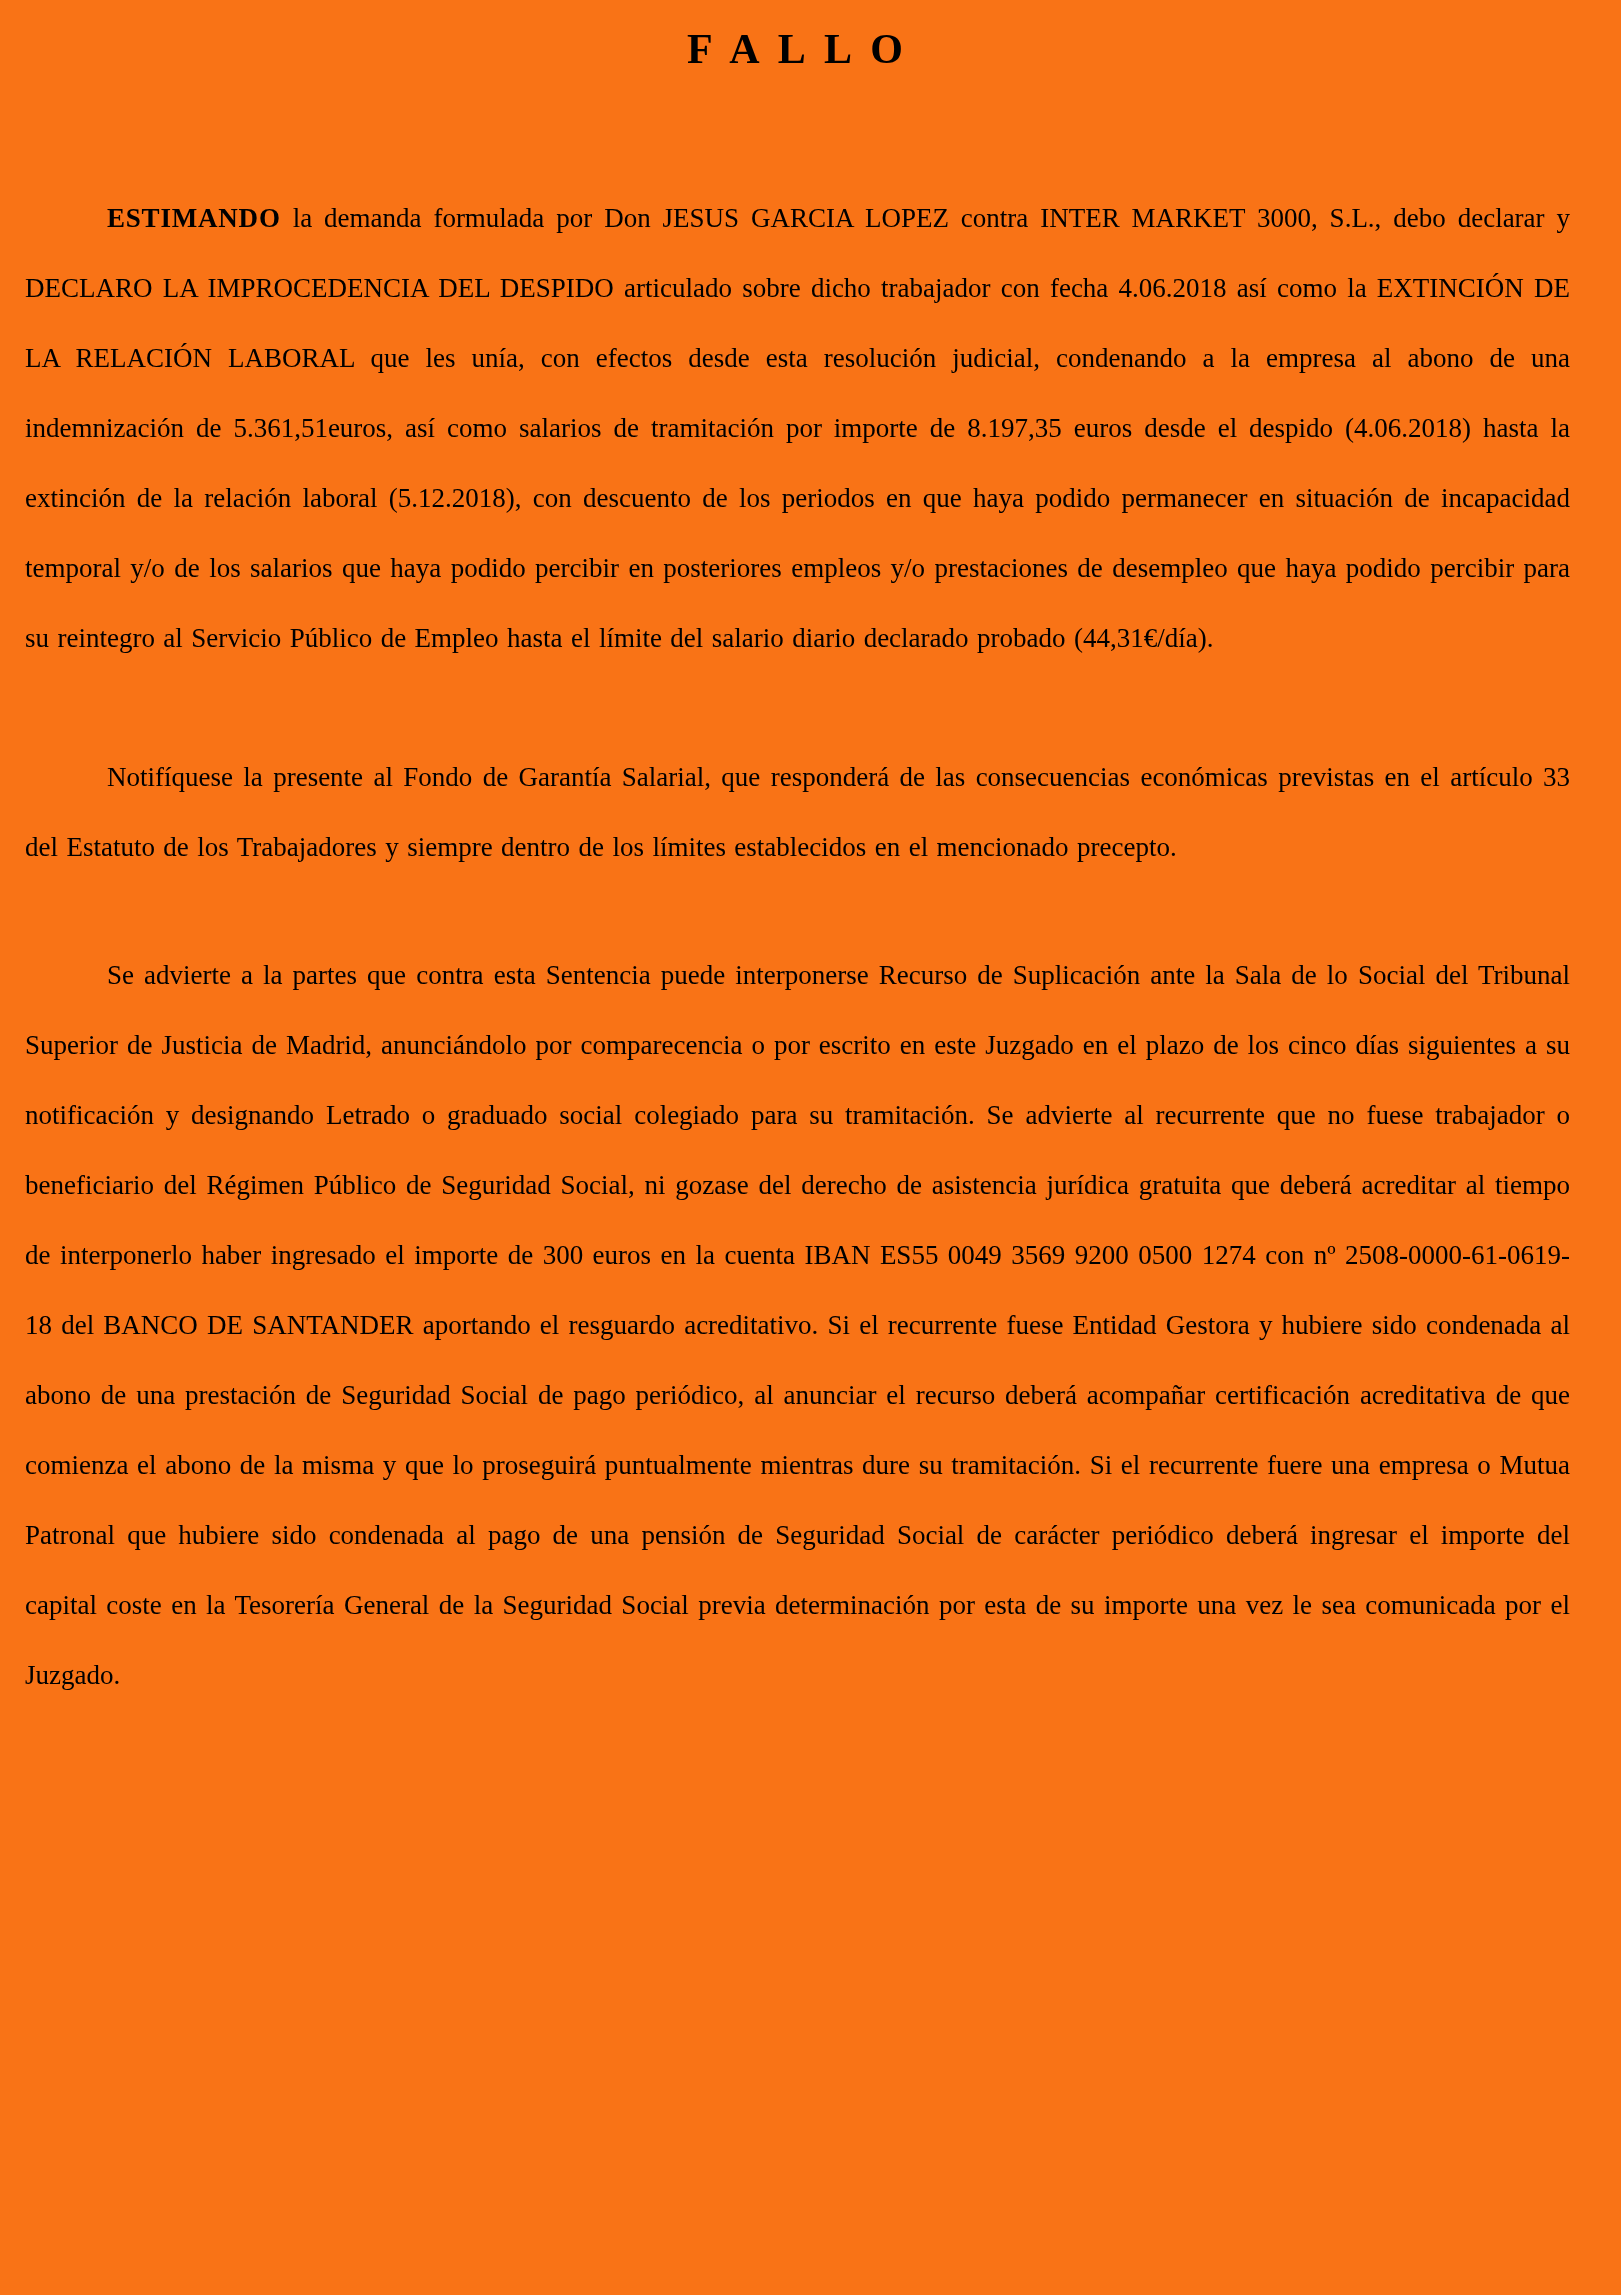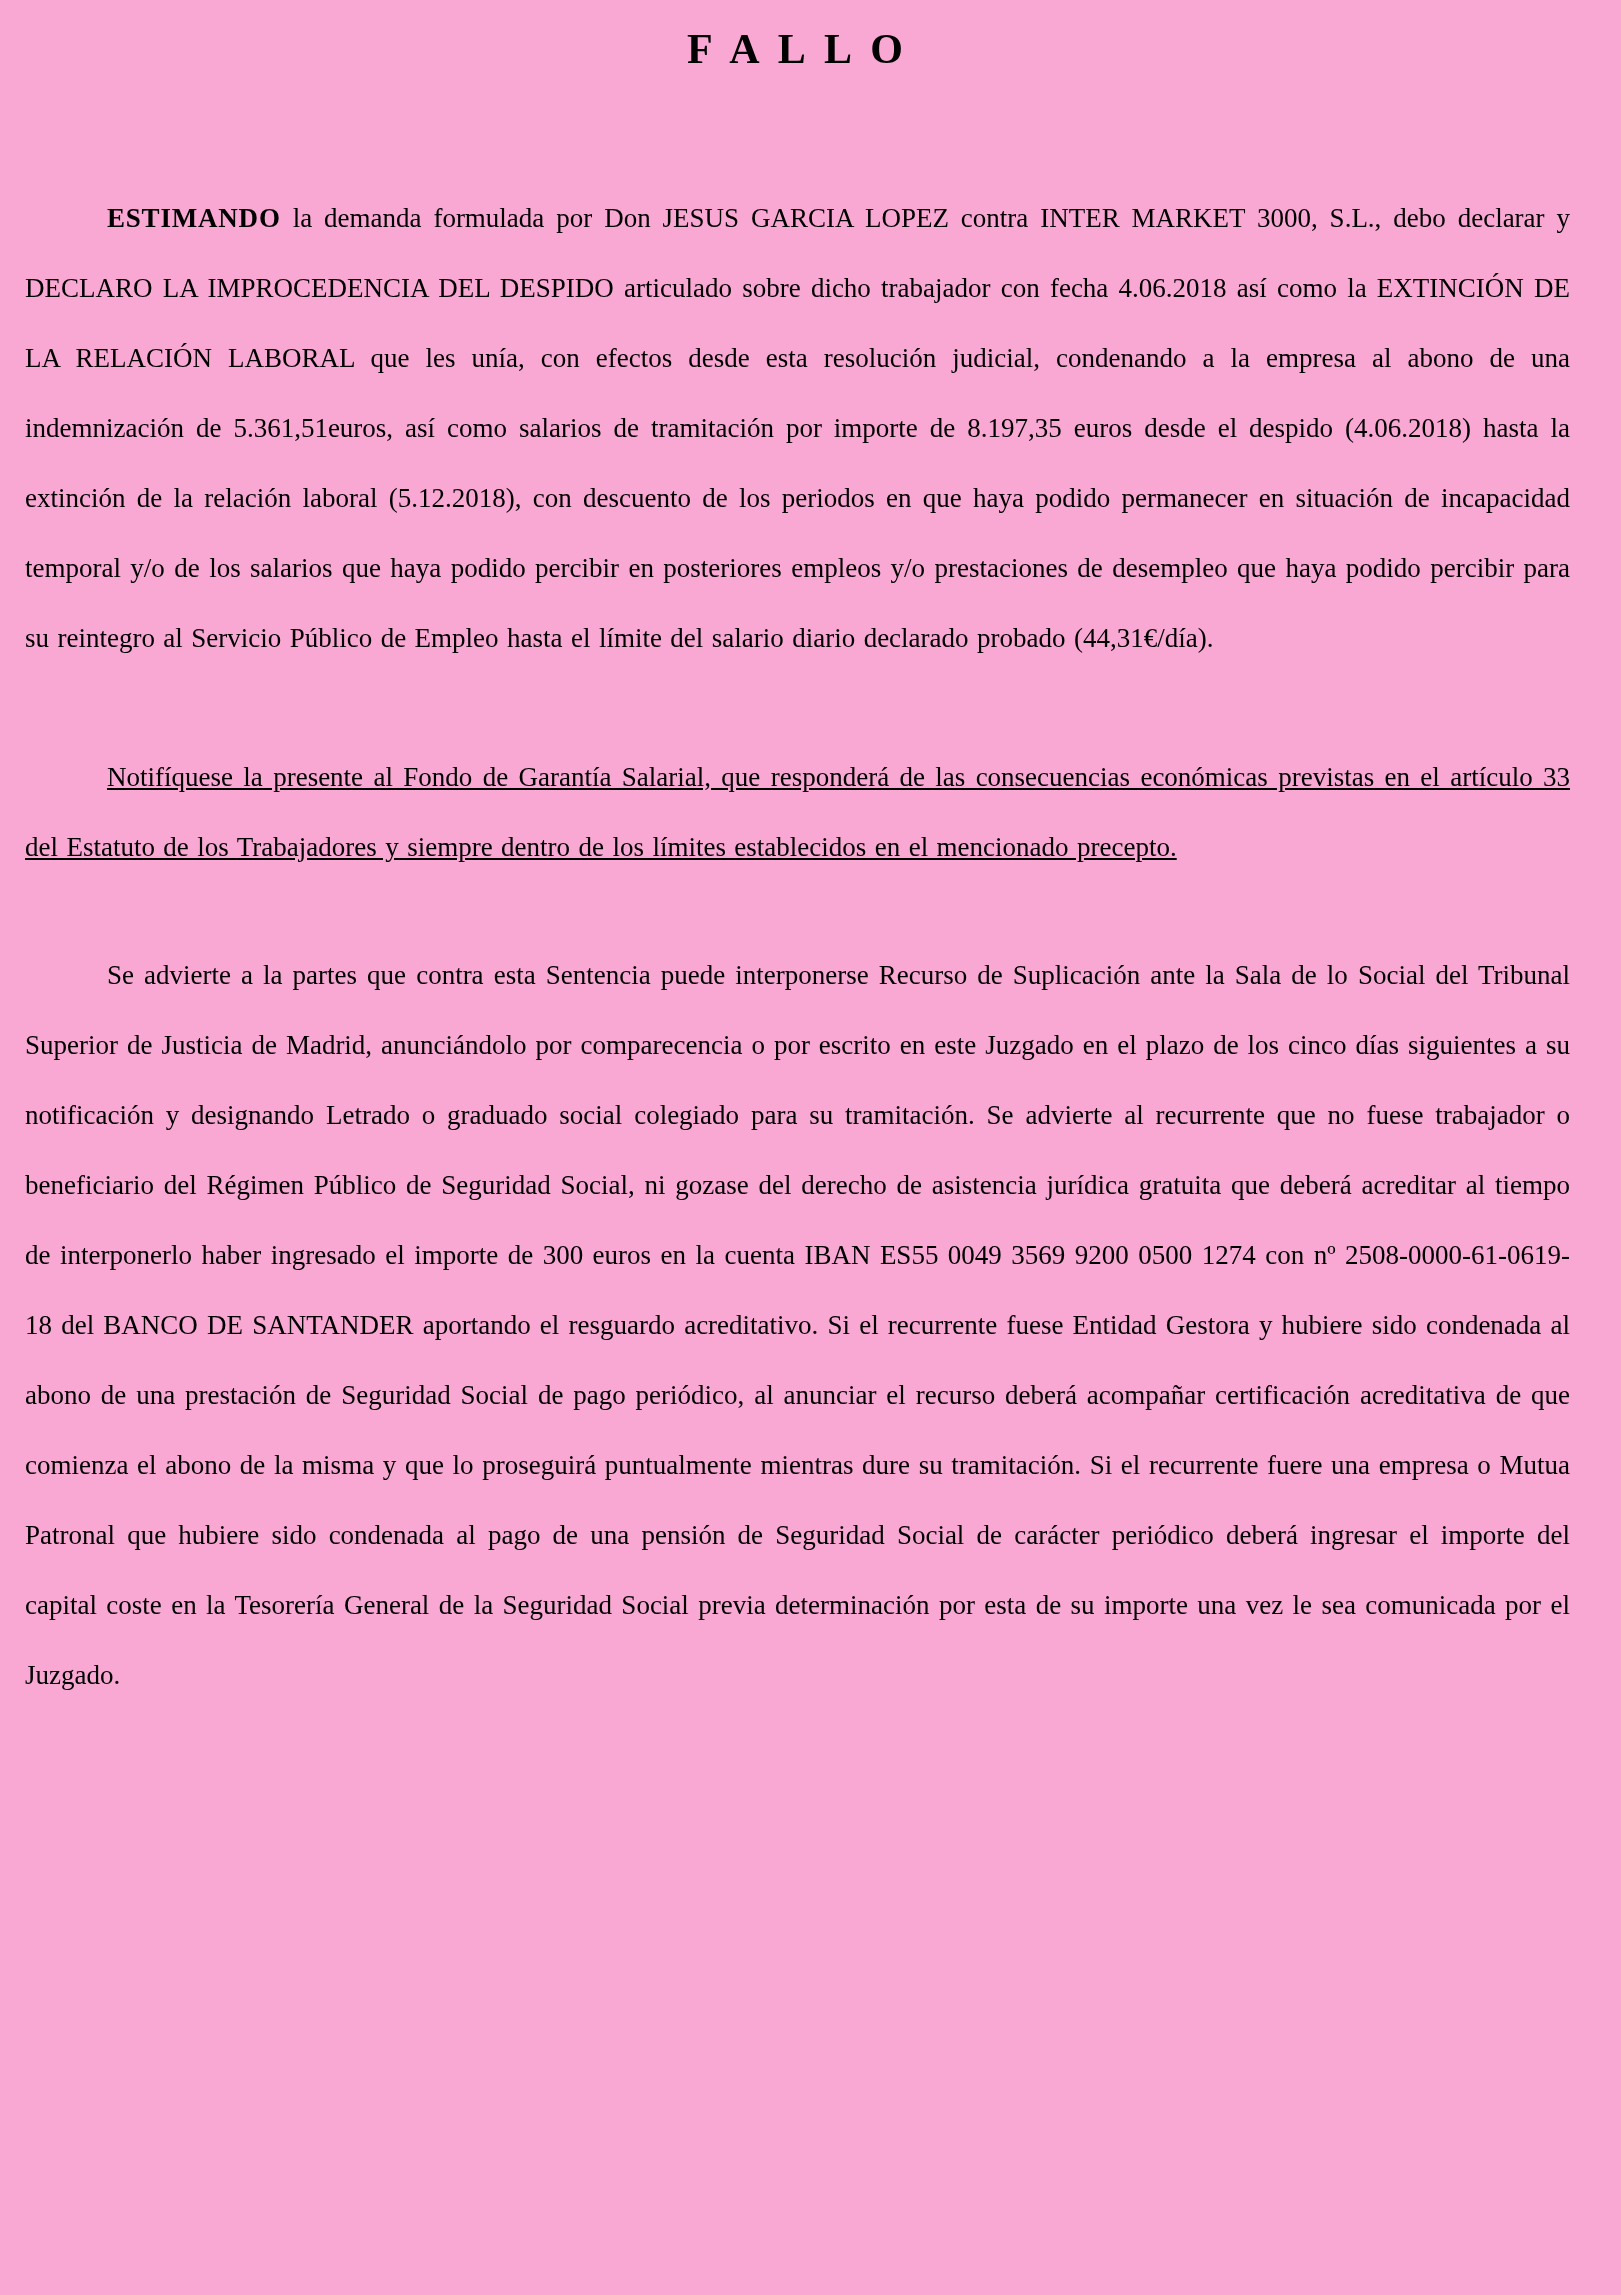--- a/index.html
+++ b/index.html
@@ -33,27 +33,27 @@
     line-height: 70px;
     text-align: justify;
     text-indent: 82px;
     word-spacing: 1.7px;
   }
   .para strong {
     font-weight: 700;
     letter-spacing: 0.8px;
   }
   .p1 { margin-top: 107px; }
-  .p2 { margin-top: 69px; text-decoration: underline; }
+  .p2 { margin-top: 69px; }
   .p3 { margin-top: 58px; }
 </style>
 </head>
 <body>
 
-<div class="page" style="background: #f9a8d4; color: rgb(0, 0, 0);">
+<div class="page" style="background: #f97316; color: rgb(0, 0, 0);">
 
   <h1 class="title">F A L L O</h1>
 
   <p class="para p1"><strong>ESTIMANDO</strong><span> la demanda formulada por Don JESUS GARCIA LOPEZ contra INTER MARKET 3000, S.L., debo declarar y DECLARO LA IMPROCEDENCIA DEL DESPIDO articulado sobre dicho trabajador con fecha 4.06.2018 así como la EXTINCIÓN DE LA RELACIÓN LABORAL que les unía, con efectos desde esta resolución judicial, condenando a la empresa al abono de una indemnización de 5.361,51euros, así como salarios de tramitación por importe de 8.197,35 euros desde el despido (4.06.2018) hasta la extinción de la relación laboral (5.12.2018), con descuento de los periodos en que haya podido permanecer en situación de incapacidad temporal y/o de los salarios que haya podido percibir en posteriores empleos y/o prestaciones de desempleo que haya podido percibir para su reintegro al Servicio Público de Empleo hasta el límite del salario diario declarado probado (44,31€/día).</span></p>
 
   <p class="para p2">Notifíquese la presente al Fondo de Garantía Salarial, que responderá de las consecuencias económicas previstas en el artículo 33 del Estatuto de los Trabajadores y siempre dentro de los límites establecidos en el mencionado precepto.</p>
 
   <p class="para p3">Se advierte a la partes que contra esta Sentencia puede interponerse Recurso de Suplicación ante la Sala de lo Social del Tribunal Superior de Justicia de Madrid, anunciándolo por comparecencia o por escrito en este Juzgado en el plazo de los cinco días siguientes a su notificación y designando Letrado o graduado social colegiado para su tramitación. Se advierte al recurrente que no fuese trabajador o beneficiario del Régimen Público de Seguridad Social, ni gozase del derecho de asistencia jurídica gratuita que deberá acreditar al tiempo de interponerlo haber ingresado el importe de 300 euros en la cuenta IBAN ES55 0049 3569 9200 0500 1274 con nº 2508-0000-61-0619-18 del BANCO DE SANTANDER aportando el resguardo acreditativo. Si el recurrente fuese Entidad Gestora y hubiere sido condenada al abono de una prestación de Seguridad Social de pago periódico, al anunciar el recurso deberá acompañar certificación acreditativa de que comienza el abono de la misma y que lo proseguirá puntualmente mientras dure su tramitación. Si el recurrente fuere una empresa o Mutua Patronal que hubiere sido condenada al pago de una pensión de Seguridad Social de carácter periódico deberá ingresar el importe del capital coste en la Tesorería General de la Seguridad Social previa determinación por esta de su importe una vez le sea comunicada por el Juzgado.</p>
 
 </div>

